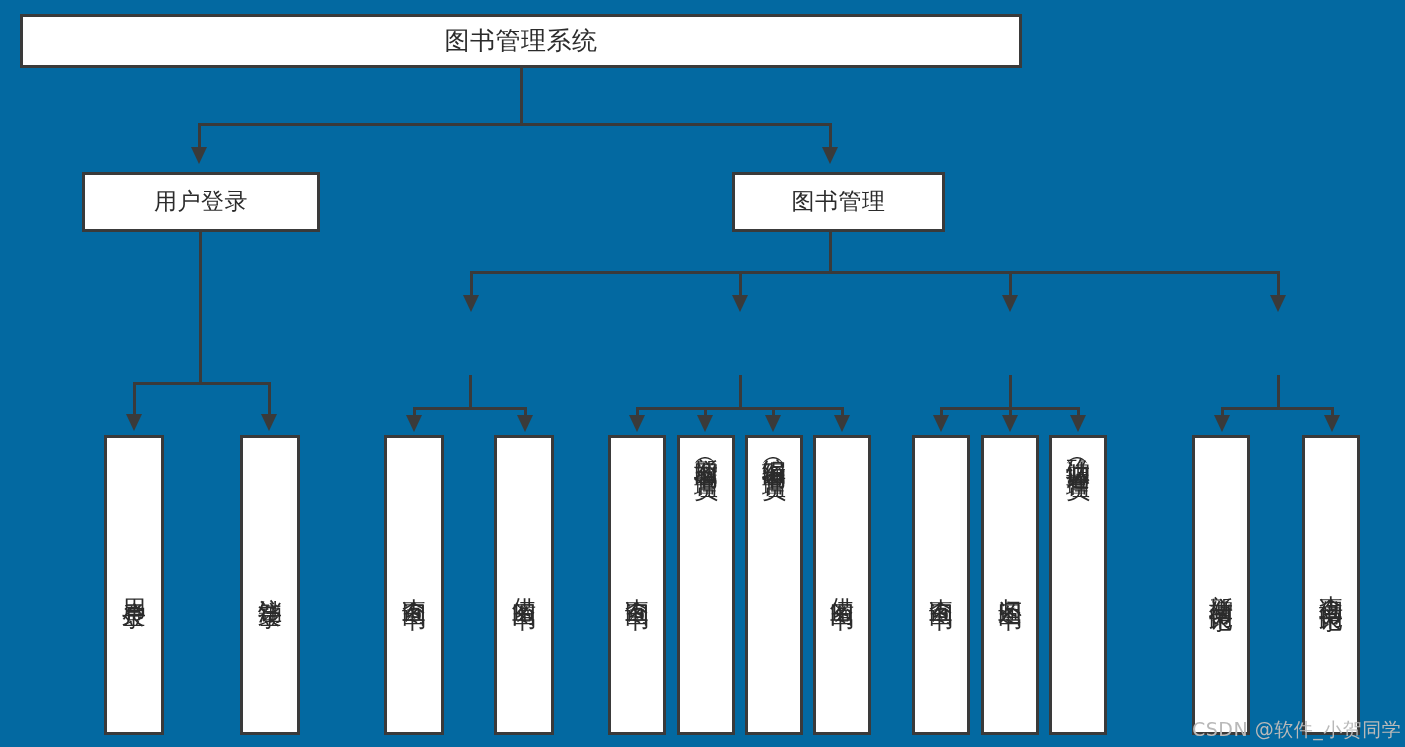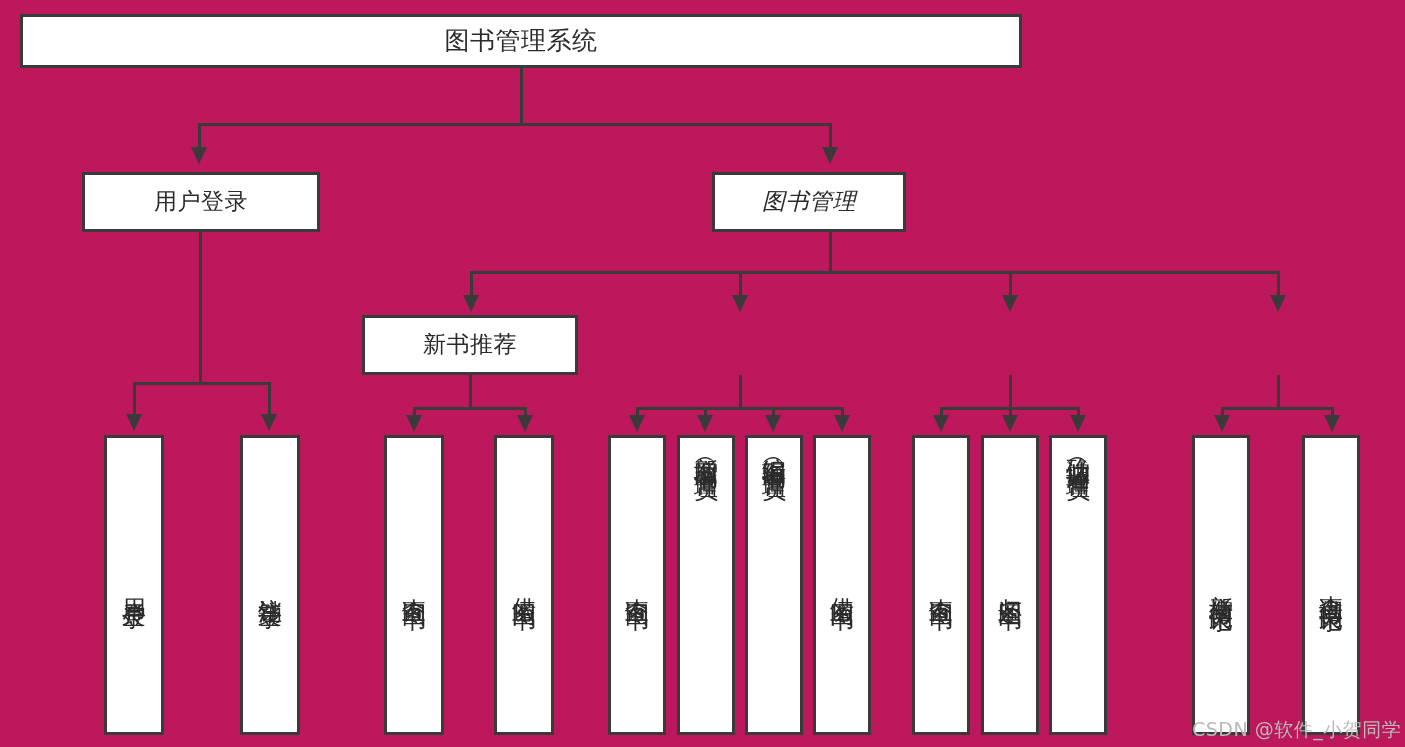--- a/index.html
+++ b/index.html
@@ -8,21 +8,21 @@
     padding: 0;
     background: #ffffff;
   }
   body {
     font-family: "DejaVu Sans", "Liberation Sans", sans-serif;
   }
   #canvas {
     position: relative;
     width: 1405px;
     height: 747px;
-    background: #be185d;
+    background: #0369a1;
     overflow: hidden;
   }
 
   
   .line-v, .line-h {
     position: absolute;
     background: #3a3a3a;
   }
   .line-v { width: 3px; }
   .line-h { height: 3px; }
@@ -104,21 +104,21 @@
 
   <div class="line-v" style="left:198px; top:123px; height:28px;"></div>
   <div class="arrow" style="left:191px; top:147px;"></div>
   <div class="line-v" style="left:829px; top:123px; height:28px;"></div>
   <div class="arrow" style="left:822px; top:147px;"></div>
 
   <div class="node lv2" style="left:82px; top:172px; width:238px; height:60px;">
     <span class="label">用户登录</span>
   </div>
 
-  <div class="node lv2" style="left:712px; top:172px; width:194px; height:60px;font-style:italic;">
+  <div class="node lv2" style="left:732px; top:172px; width:213px; height:60px;">
     <span class="label">图书管理</span>
   </div>
 
   <div class="line-v" style="left:199px; top:232px; height:150px;"></div>
   <div class="line-h" style="left:133px; top:382px; width:135px;"></div>
   <div class="line-v" style="left:133px; top:382px; height:35px;"></div>
   <div class="arrow" style="left:126px; top:414px;"></div>
   <div class="line-v" style="left:268px; top:382px; height:35px;"></div>
   <div class="arrow" style="left:261px; top:414px;"></div>
 
@@ -126,23 +126,20 @@
   <div class="line-h" style="left:470px; top:271px; width:810px;"></div>
   <div class="line-v" style="left:470px; top:271px; height:27px;"></div>
   <div class="arrow" style="left:463px; top:295px;"></div>
   <div class="line-v" style="left:739px; top:271px; height:27px;"></div>
   <div class="arrow" style="left:732px; top:295px;"></div>
   <div class="line-v" style="left:1009px; top:271px; height:27px;"></div>
   <div class="arrow" style="left:1002px; top:295px;"></div>
   <div class="line-v" style="left:1277px; top:271px; height:27px;"></div>
   <div class="arrow" style="left:1270px; top:295px;"></div>
 
-  <div class="node lv3" style="left:362px; top:315px; width:216px; height:60px;">
-    <span class="label">新书推荐</span>
-  </div>
 
   <div class="line-v" style="left:469px; top:375px; height:32px;"></div>
   <div class="line-h" style="left:413px; top:407px; width:114px;"></div>
   <div class="line-v" style="left:413px; top:407px; height:12px;"></div>
   <div class="arrow" style="left:406px; top:415px;"></div>
   <div class="line-v" style="left:524px; top:407px; height:12px;"></div>
   <div class="arrow" style="left:517px; top:415px;"></div>
 
   <div class="line-v" style="left:739px; top:375px; height:32px;"></div>
   <div class="line-h" style="left:636px; top:407px; width:205px;"></div>

